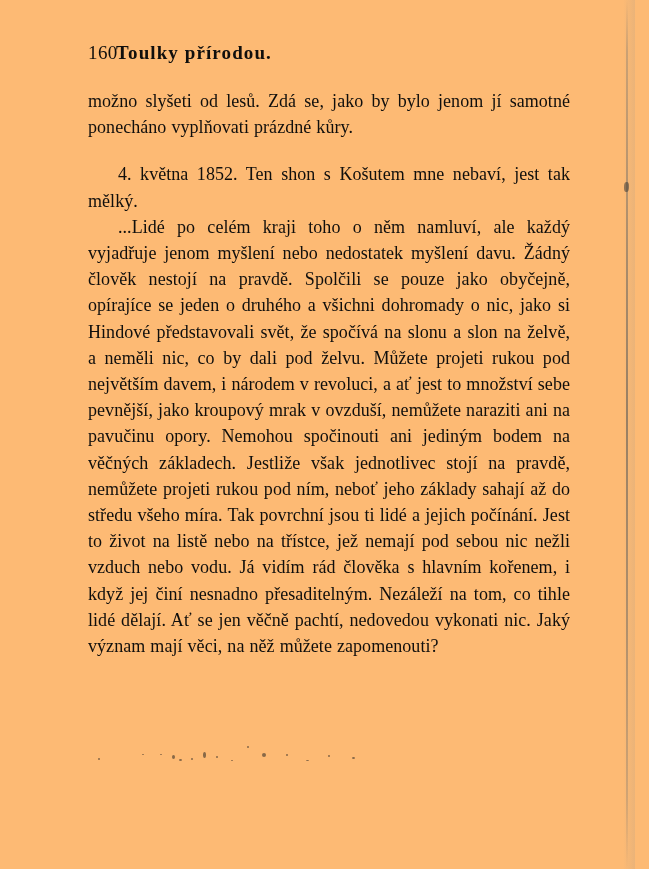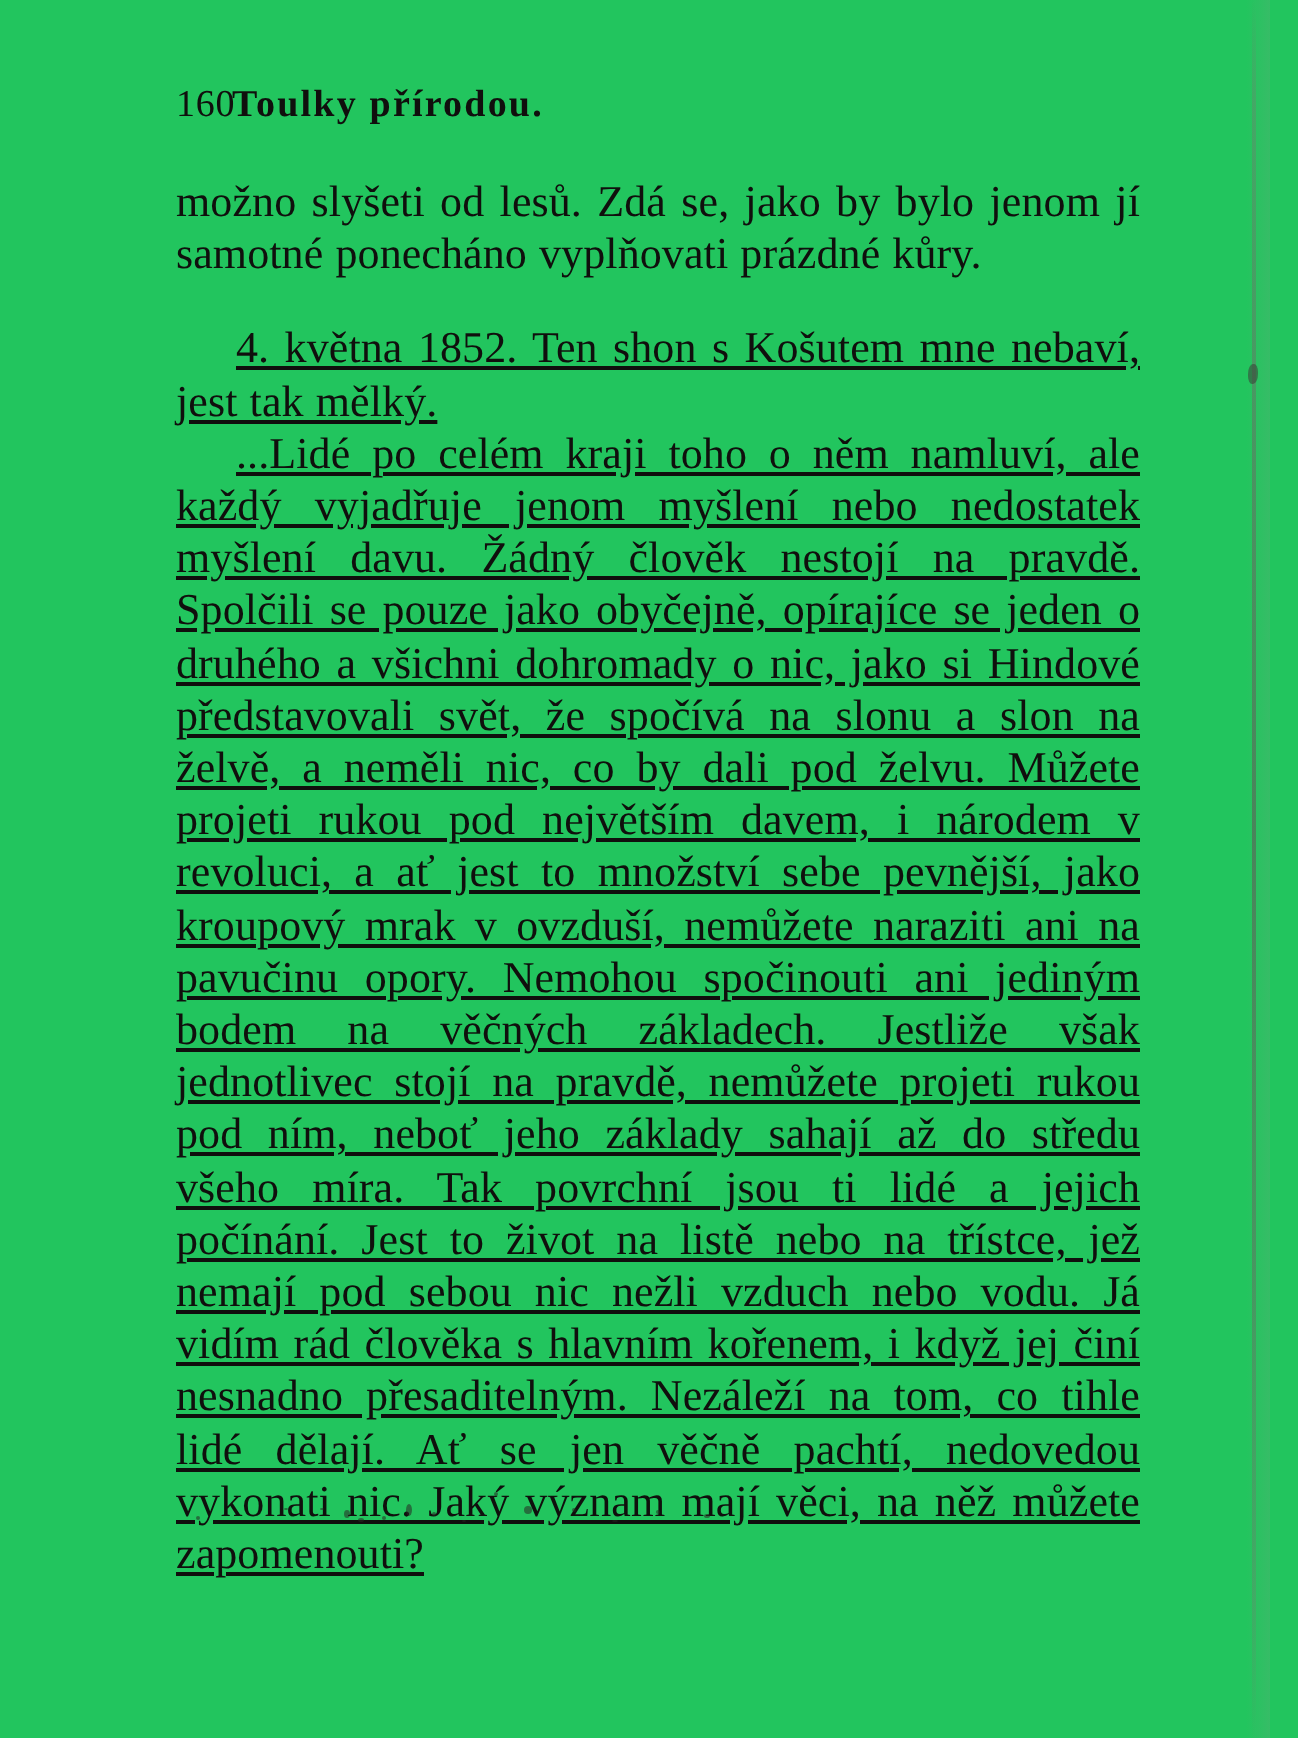--- a/index.html
+++ b/index.html
@@ -4,21 +4,21 @@
 <style>
   html, body {
     margin: 0;
     padding: 0;
     background: #ffffff;
   }
   #page {
     position: relative;
     width: 649px;
     height: 869px;
-    background: #22c55e;
+    background: #fdba74;
     overflow: hidden;
     font-family: "Liberation Serif", "DejaVu Serif", serif;
     color: #100f0d;
   }
   
   #page-edge {
     position: absolute;
     top: 0;
     right: 21px;
     width: 2px;
@@ -84,31 +84,30 @@
     font-weight: 700;
     letter-spacing: 1.1px;
     padding-left: 28px;
   }
 
   .body-block {
     margin-top: 18px;
   }
   p.para {
     margin: 0;
-    font-size: 22px;
+    font-size: 18px;
     line-height: 26.2px;
     text-align: justify;
     text-justify: inter-word;
     letter-spacing: 0.05px;
     word-spacing: 0.5px;
     hyphens: manual;
   }
   p.indent {
     text-indent: 30px;
-    text-decoration: underline;
   }
   p.gap {
     margin-top: 21px;
   }
   p.tight {
     margin-top: 0;
   }
   
   p.para:last-child { }
 

